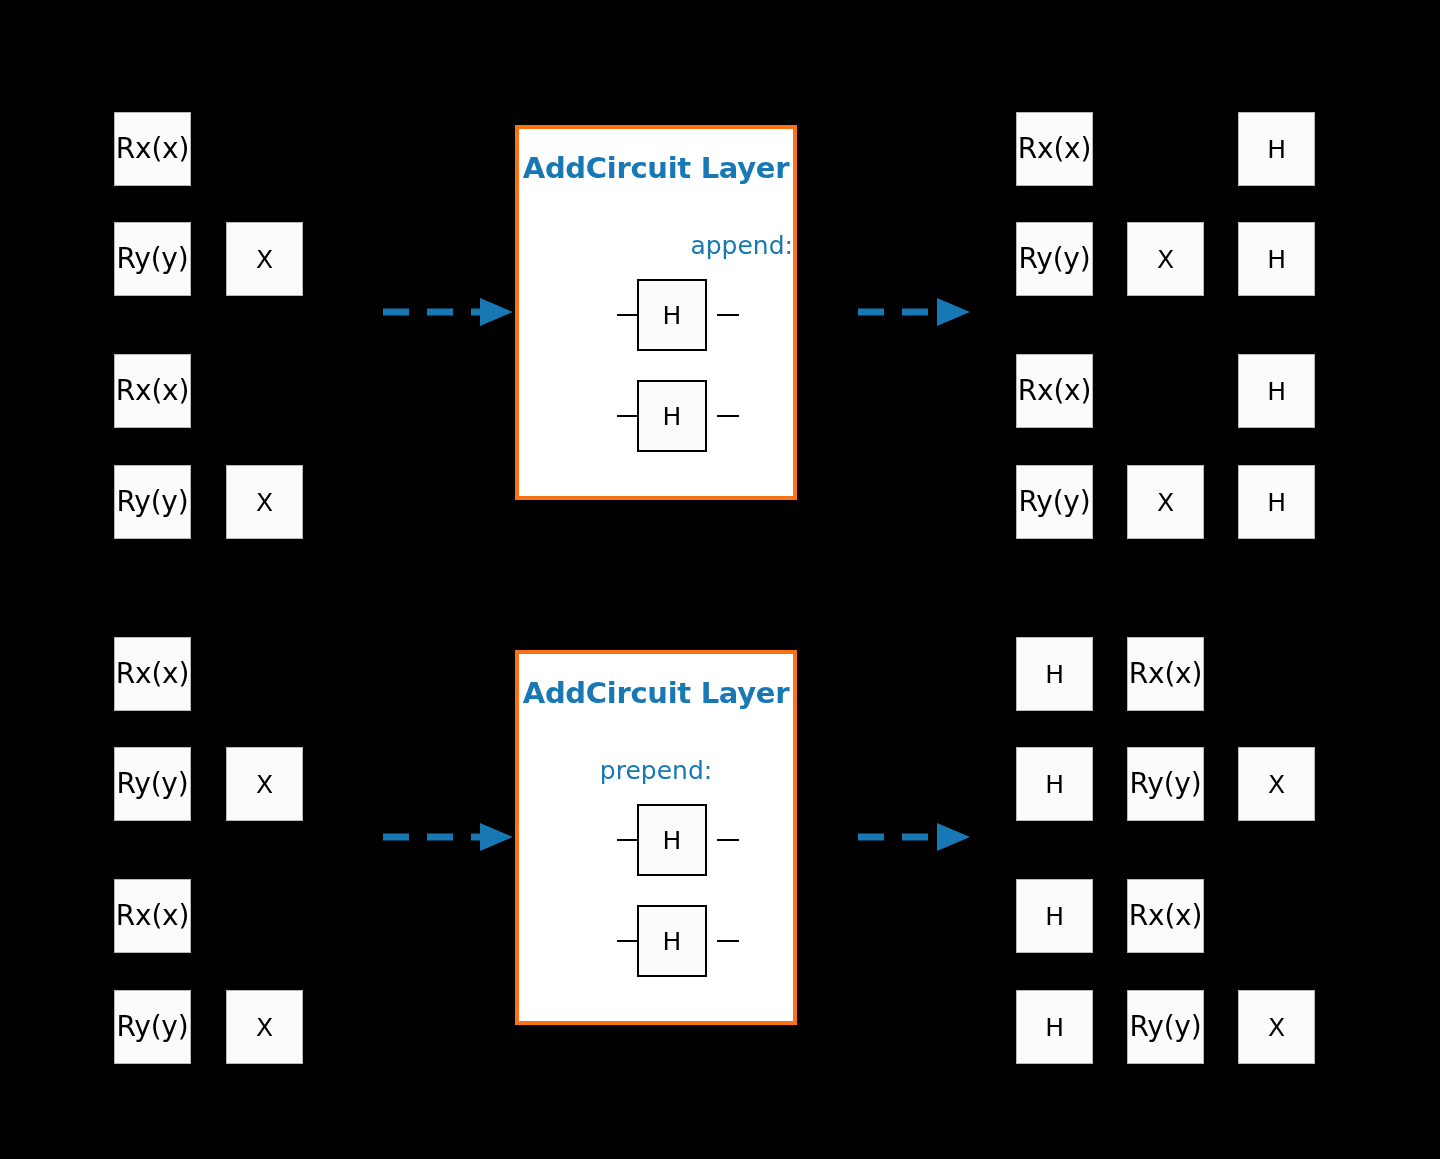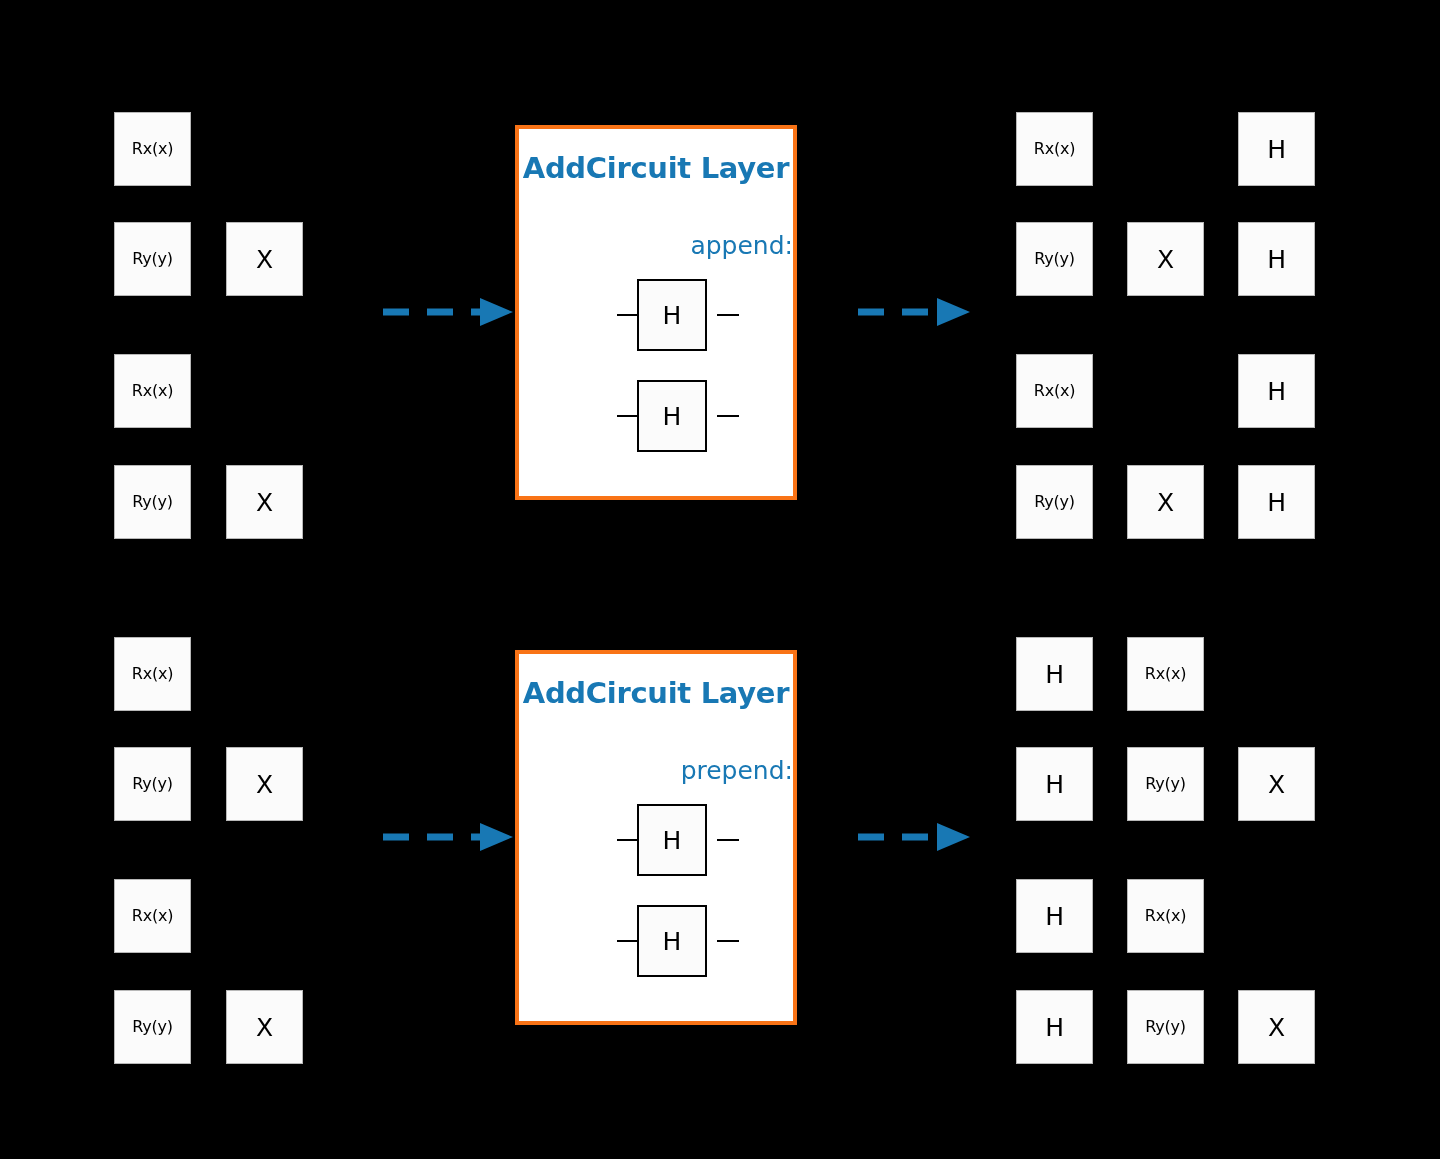--- a/index.html
+++ b/index.html
@@ -32,21 +32,21 @@
     box-sizing: border-box;
     display: flex;
     align-items: center;
     justify-content: center;
     color: #000000;
     font-size: 25px;
     line-height: 1;
     letter-spacing: -0.2px;
     font-family: "DejaVu Sans", sans-serif;
   }
-  .gate.param { font-size: 16px; }
+  .gate.param { font-size: 28px; }
 
   
   .layer-panel {
     position: absolute;
     width: 282px;
     height: 375px;
     background: #ffffff;
     border: 4px solid #f97316;
     box-sizing: border-box;
   }
@@ -189,21 +189,21 @@
 
     <div class="arrow" style="left:380px;top:820px;width:135px;">
       <svg width="135" height="34" viewBox="0 0 135 34" xmlns="http://www.w3.org/2000/svg">
         <line x1="3" y1="17" x2="118" y2="17" stroke="#1878b4" stroke-width="7" stroke-dasharray="26,18" stroke-linecap="butt"></line>
         <polygon points="100,3 133,17 100,31" fill="#1878b4"></polygon>
       </svg>
     </div>
 
     <div class="layer-panel" style="left:515px;top:650px;">
       <div class="layer-title" style="top:22px;">AddCircuit Layer</div>
-      <div class="layer-mode" style="top:102px;text-align:right;">prepend:</div>
+      <div class="layer-mode" style="top:102px;">prepend:</div>
 
       <div class="mini-circuit" style="left:98px;top:150px;">
         <div class="mini-wire left"></div>
         <div class="mini-gate">H</div>
         <div class="mini-wire right"></div>
       </div>
 
       <div class="mini-circuit" style="left:98px;top:251px;">
         <div class="mini-wire left"></div>
         <div class="mini-gate">H</div>

